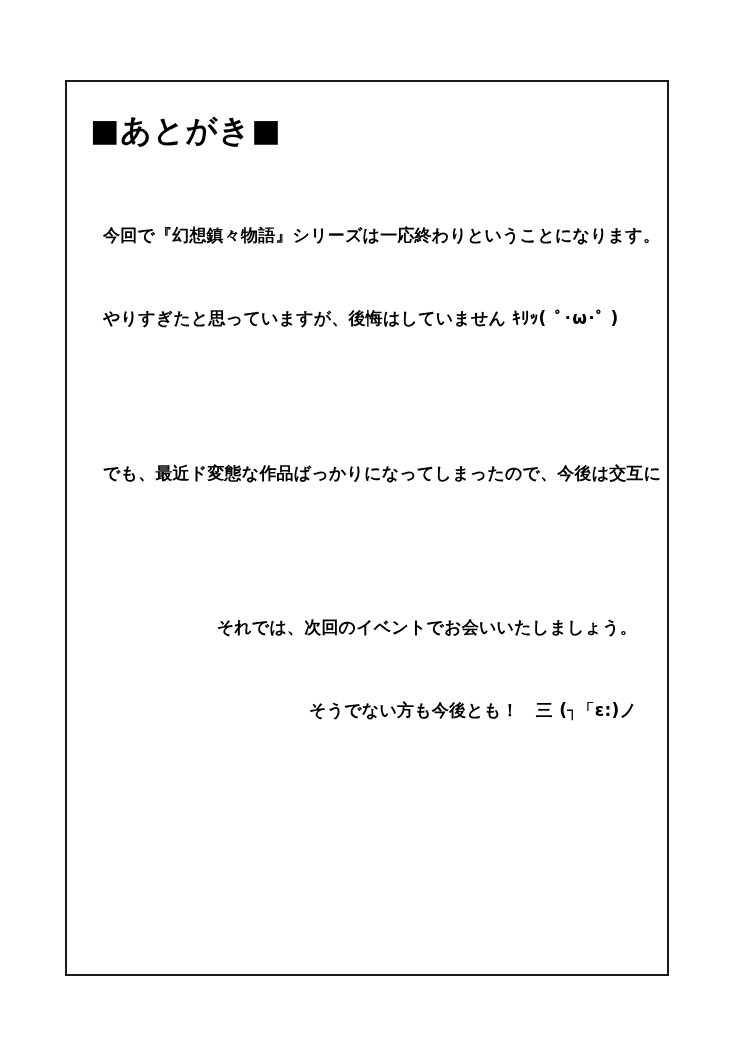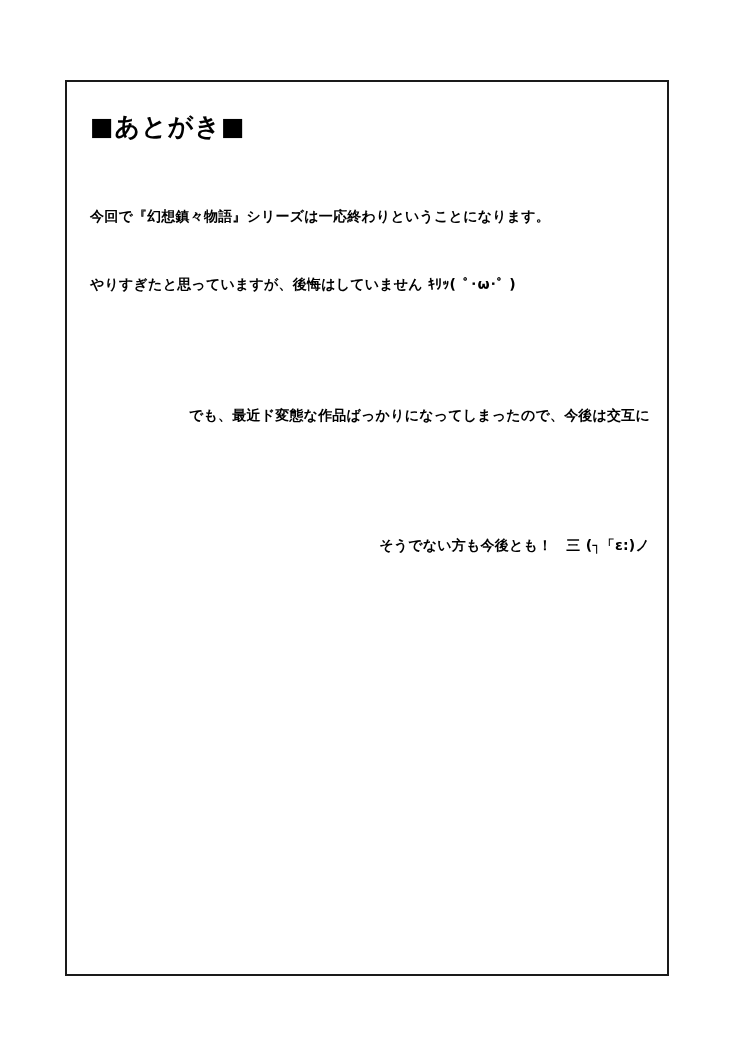--- a/index.html
+++ b/index.html
@@ -34,33 +34,33 @@
     background: #ffffff;
   }
   .content {
     position: absolute;
     left: 90px;
     top: 112px;
     width: 560px;
   }
   .afterword-heading {
     font-family: "DejaVu Sans", sans-serif;
-    font-size: 25px;
+    font-size: 31px;
     font-weight: bold;
     letter-spacing: 1px;
     line-height: 1.2;
     margin: 0 0 18px 0;
     white-space: nowrap;
   }
   .para {
     font-family: "DejaVu Sans", sans-serif;
-    font-size: 14px;
+    font-size: 17px;
     font-weight: bold;
     line-height: 1.62;
-    margin: 0;
+    margin: 13px;
     white-space: pre-wrap;
     letter-spacing: 0.2px;
   }
   .para + .para {
     margin-top: 17px;
     text-align: right;
   }
   .para .line {
     display: block;
     white-space: pre;
@@ -77,16 +77,17 @@
     <p class="para">
       <span class="line">今回で『幻想鎮々物語』シリーズは一応終わりということになります。</span>
       <span class="line">やりすぎたと思っていますが、後悔はしていません ｷﾘｯ( ﾟ･ω･ﾟ )</span>
     </p>
 
     <p class="para">
       <span class="line">でも、最近ド変態な作品ばっかりになってしまったので、今後は交互に</span>
     </p>
 
     <p class="para">
+      <span class="line">それでは、次回のイベントでお会いいたしましょう。</span>
       <span class="line">そうでない方も今後とも！　三 (┐「ε:)ノ</span>
     </p>
   </div>
 </div>
 
 </body></html>

